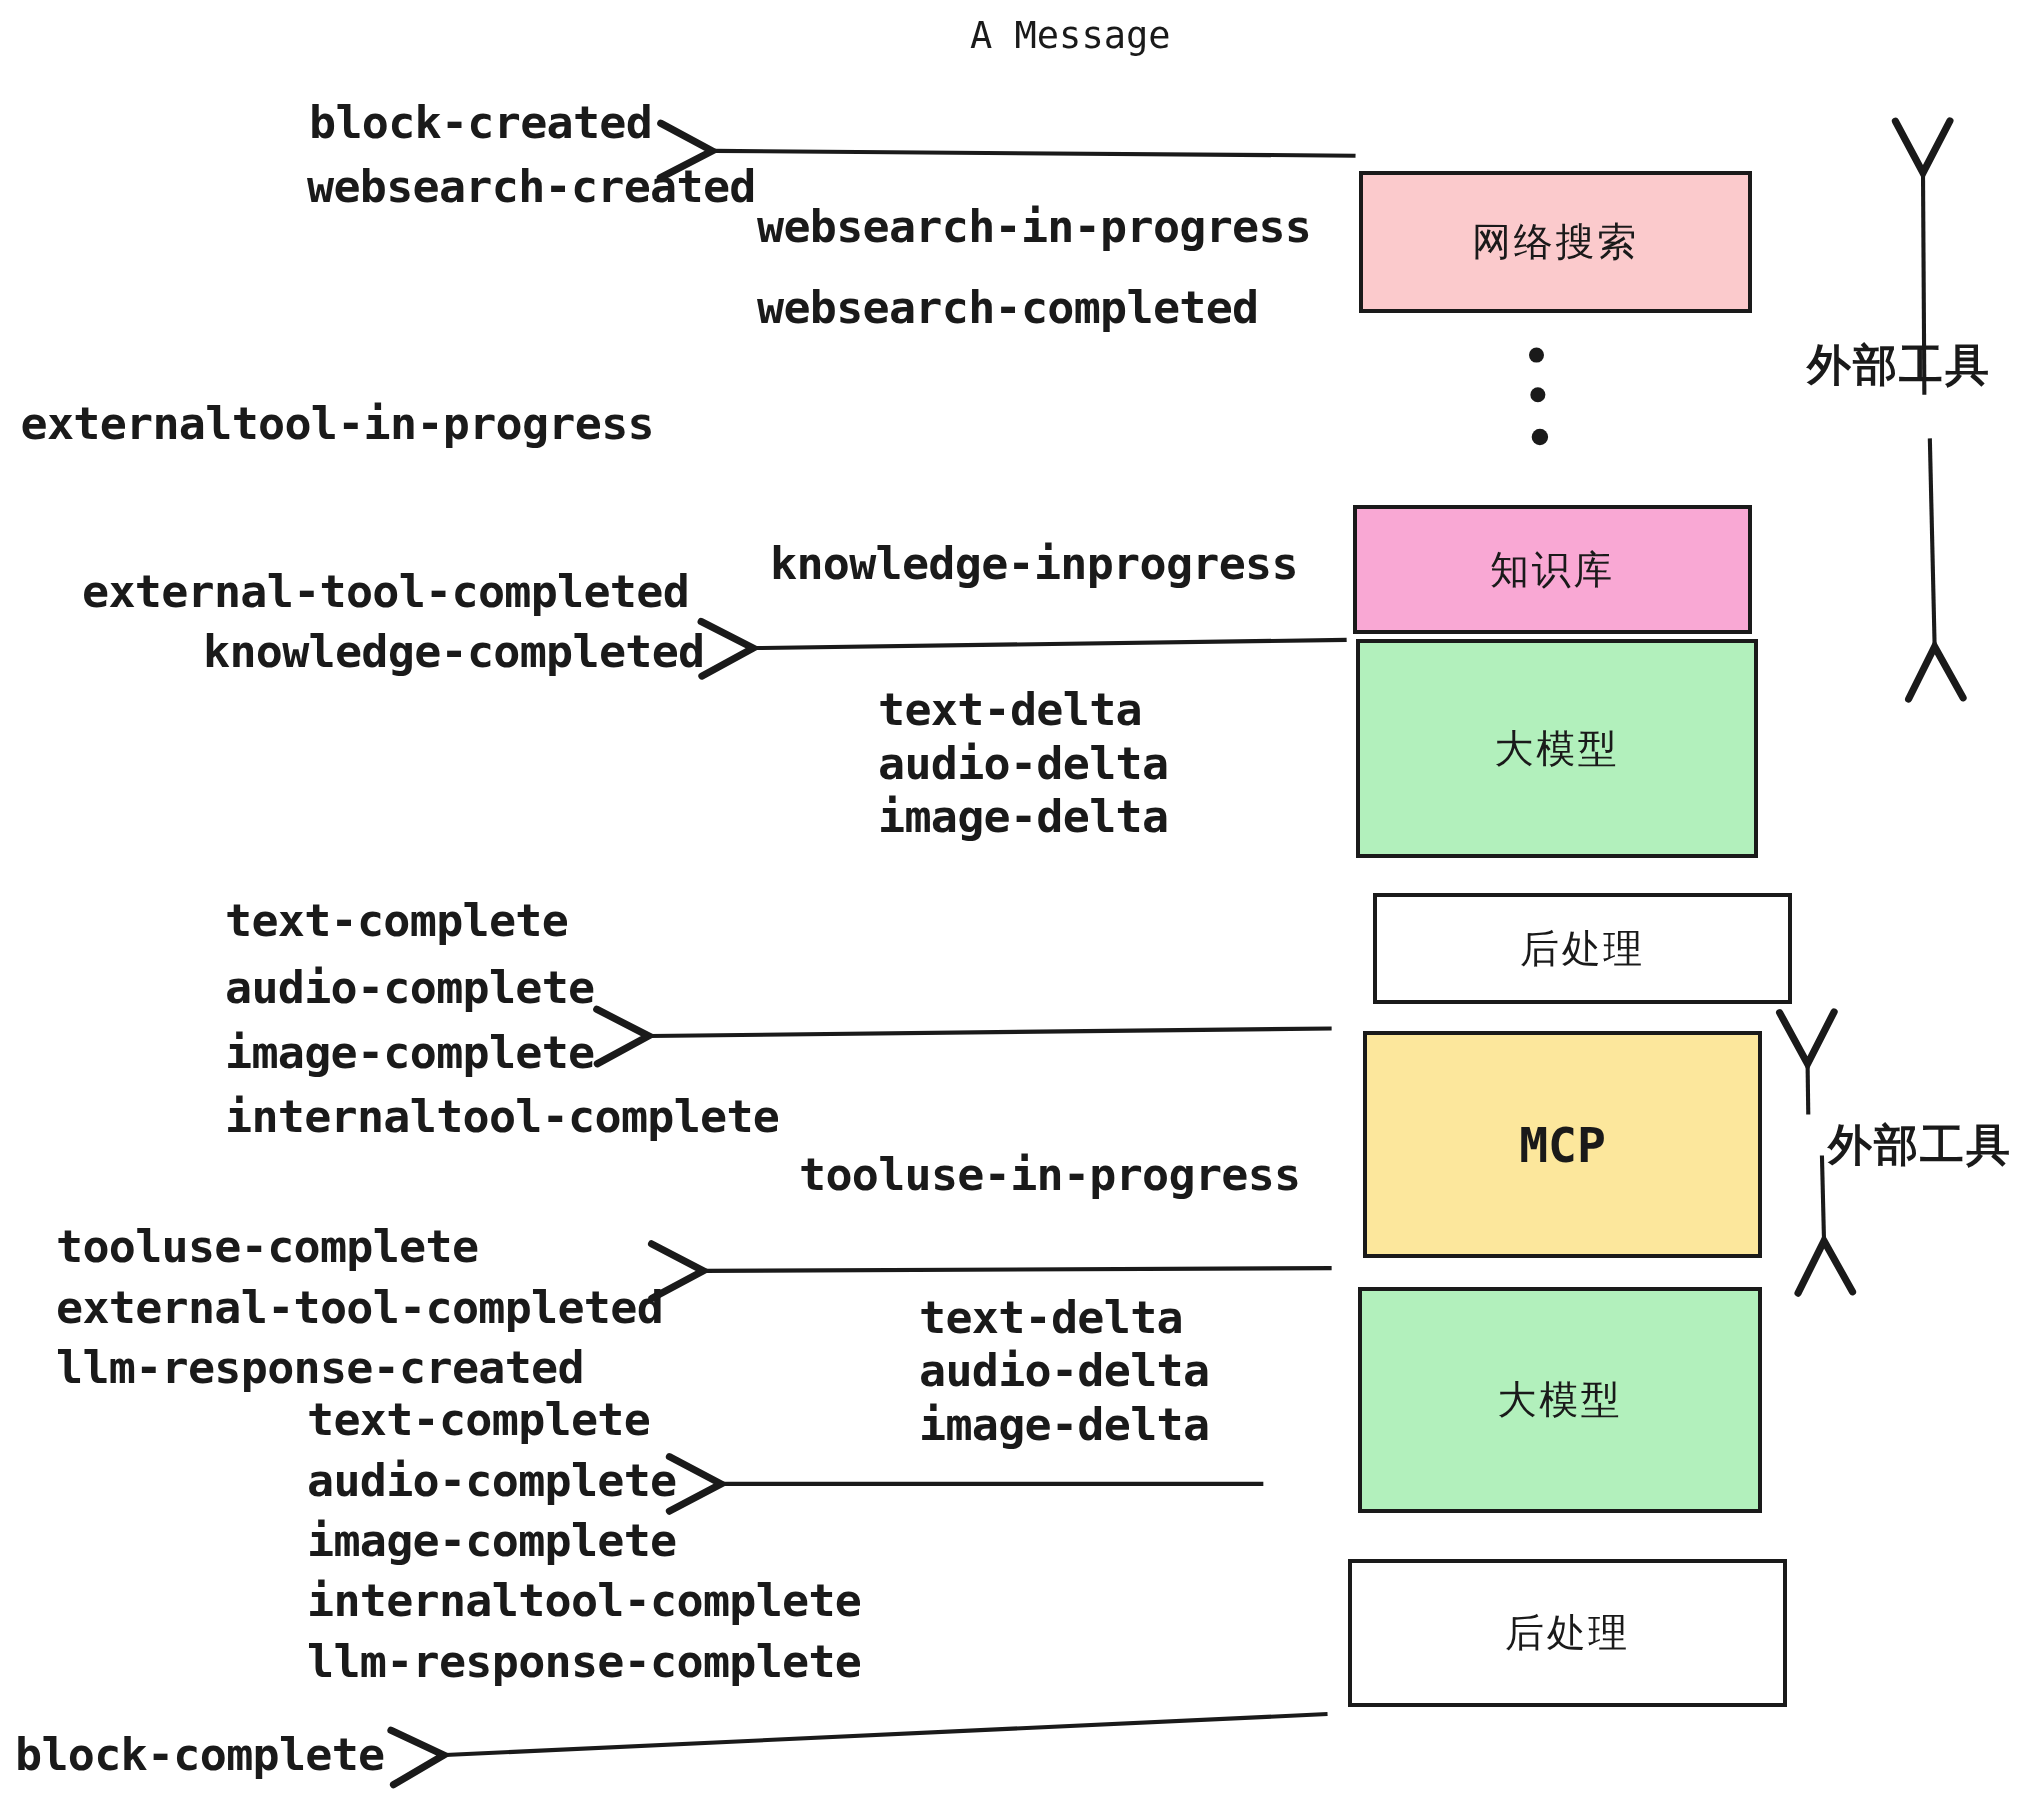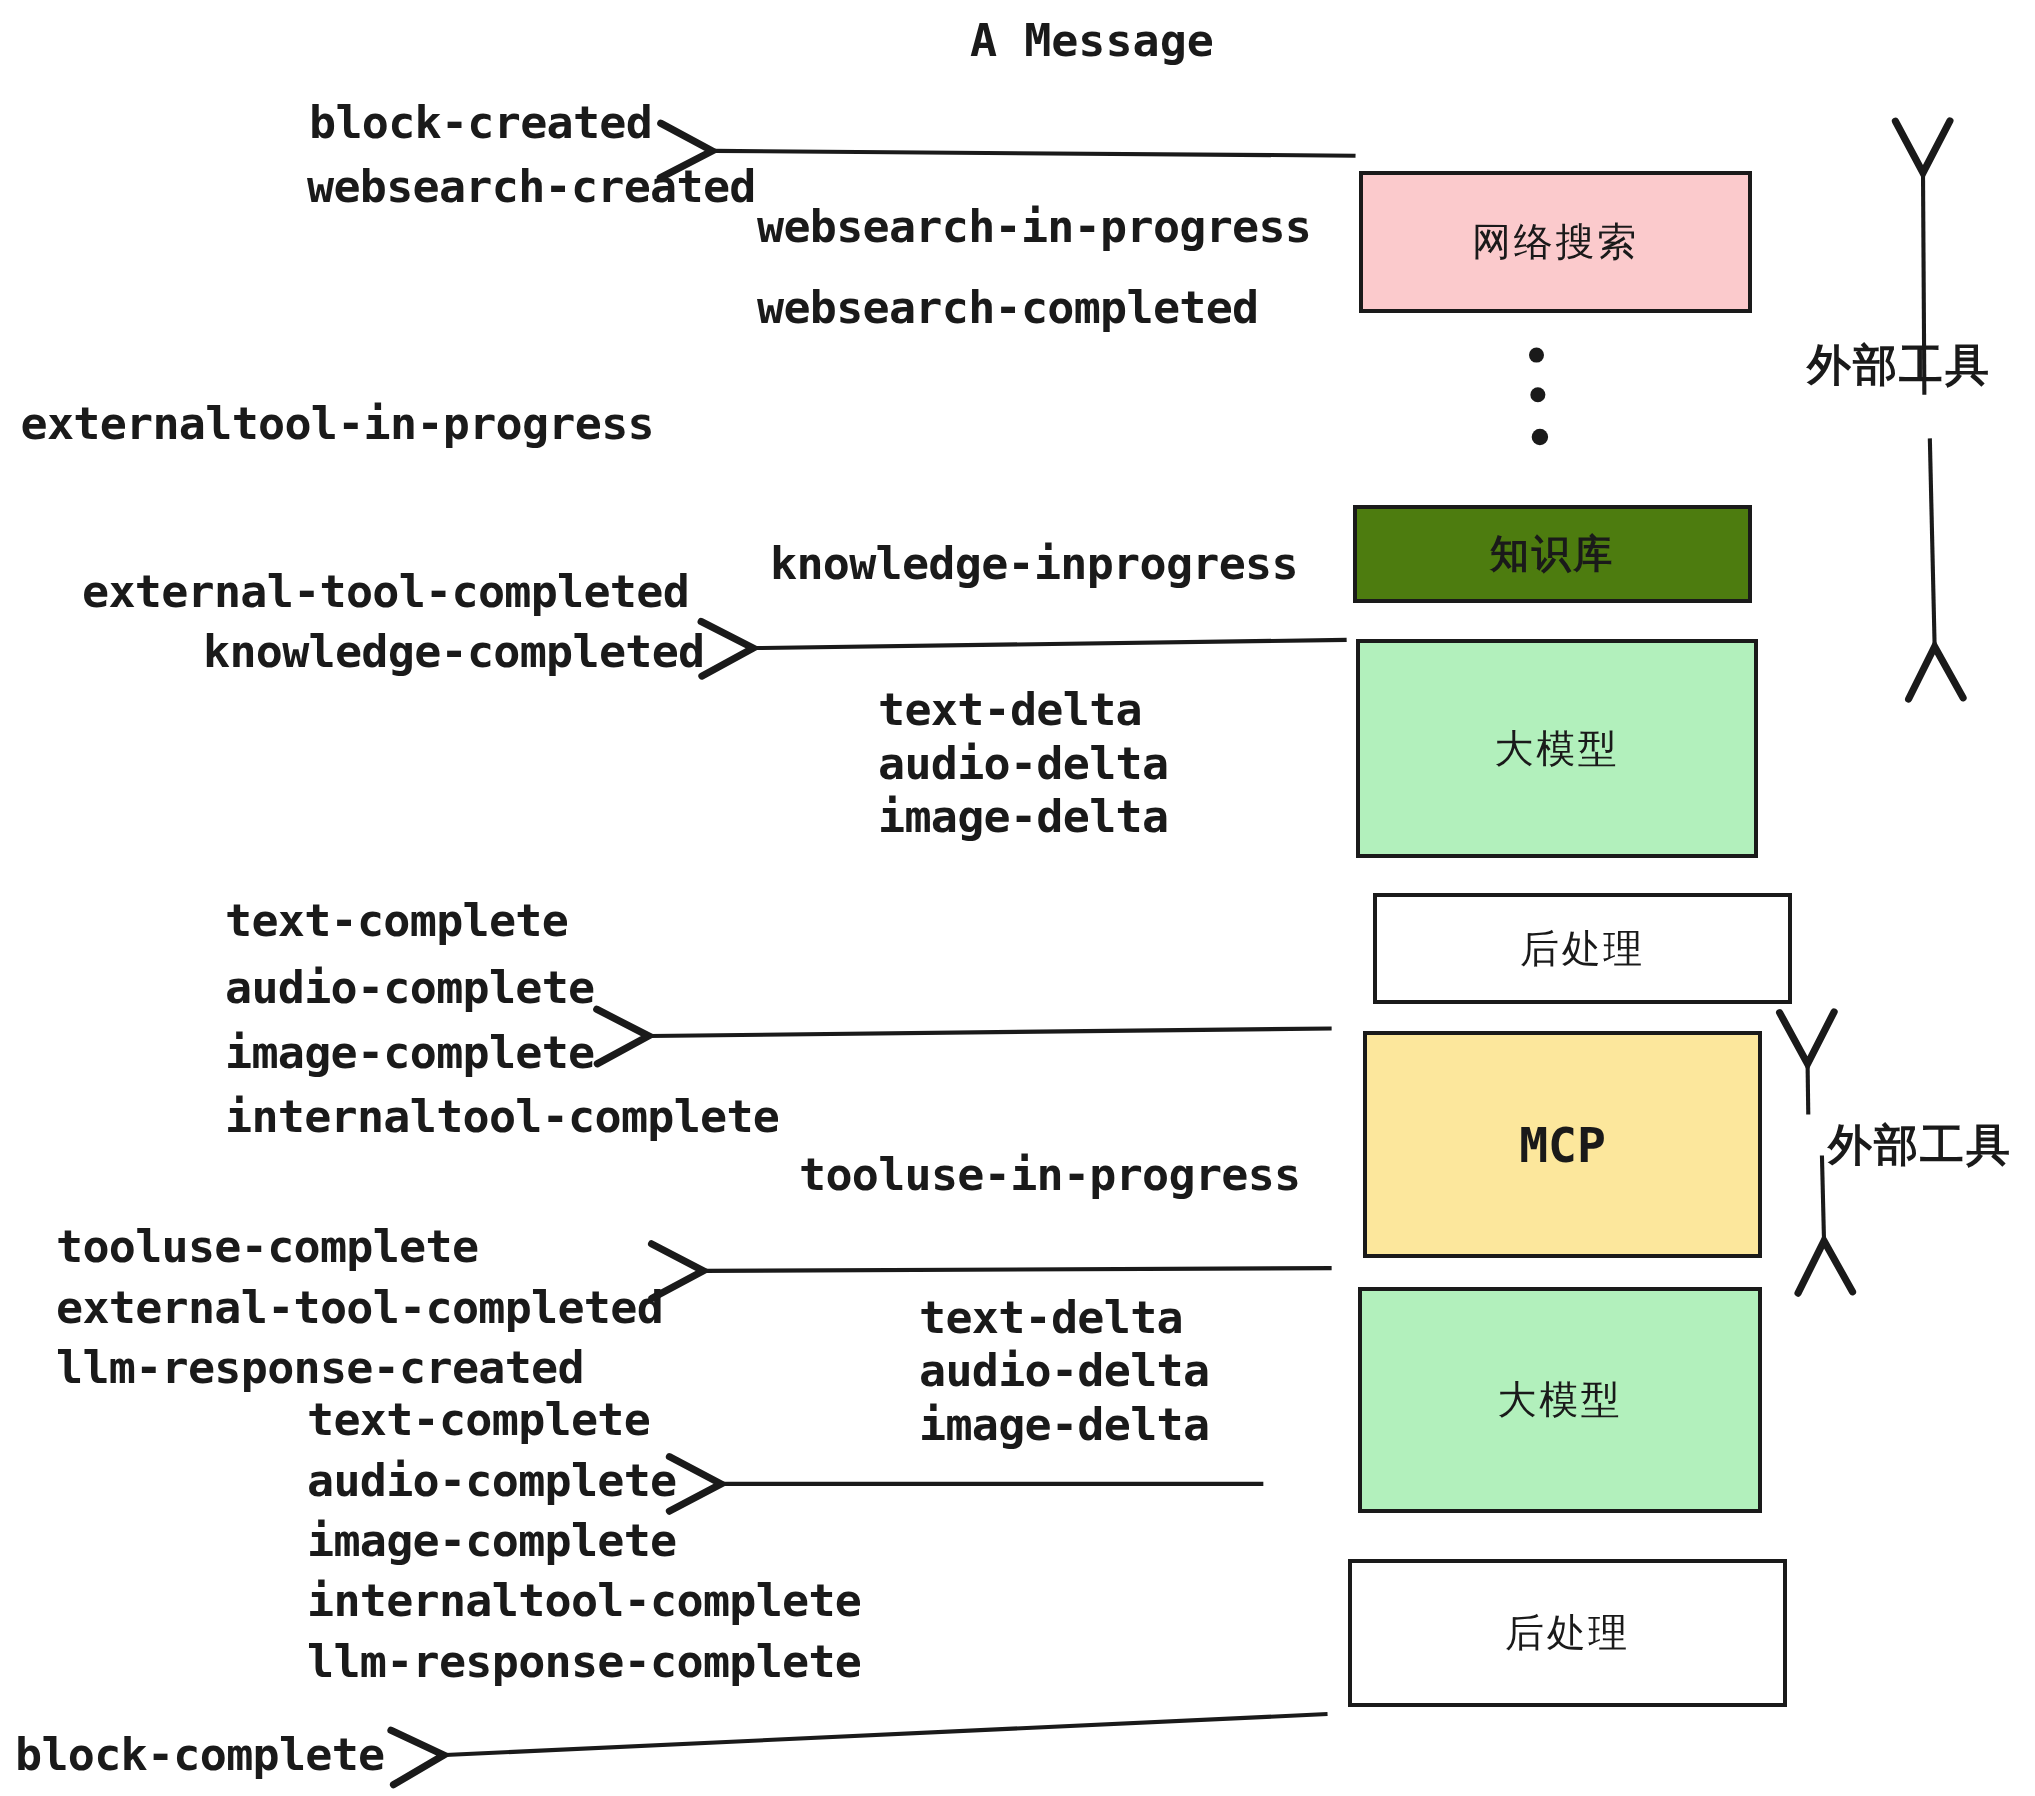--- a/index.html
+++ b/index.html
@@ -7,21 +7,21 @@
     position:relative;
     width:2035px;height:1796px;
     background:#ffffff;
     overflow:hidden;
     font-family:"DejaVu Sans Mono", monospace;
     color:#1a1a1a;
   }
   .title{
     position:absolute;
     font-family:"DejaVu Sans Mono", monospace;
-    font-size:45px;font-weight:700;white-space:nowrap;
+    font-size:37px;font-weight:400;white-space:nowrap;
   }
   .ev{
     position:absolute;
     font-family:"DejaVu Sans Mono", monospace;
     font-size:45px;font-weight:600;line-height:1.15;
     white-space:nowrap;letter-spacing:-0.7px;
   }
   .box{
     position:absolute;
     border:4.1px solid #1a1a1a;
@@ -76,21 +76,21 @@
   <div class="ev" style="left:307px;top:1455px;">audio-complete</div>
   <div class="ev" style="left:307px;top:1515px;">image-complete</div>
   <div class="ev" style="left:307px;top:1575px;">internaltool-complete</div>
   <div class="ev" style="left:15px;top:1729px;">block-complete</div>
   <div class="ev" style="left:307px;top:1636px;">llm-response-complete</div>
 
   <div class="box" style="left: 1359px; top: 171px; width: 393px; height: 142px; background-color: rgb(251, 202, 204);">
     <span class="lbl">网络搜索</span>
   </div>
 
-  <div class="box" style="left: 1353px; top: 505px; width: 399px; height: 98px; background-color: #4d7c0f; font-weight: bold;">
+  <div class="box" style="left: 1353px; top: 505px; width: 399px; height: 129px; background-color: #f9a8d4;">
     <span class="lbl">知识库</span>
   </div>
 
   <div class="box" style="left: 1356px; top: 639px; width: 402px; height: 219px; background-color: rgb(178, 240, 188);">
     <span class="lbl">大模型</span>
   </div>
 
   <div class="box" style="left: 1373px; top: 893px; width: 419px; height: 111px; background-color: rgb(255, 255, 255);">
     <span class="lbl">后处理</span>
   </div>

